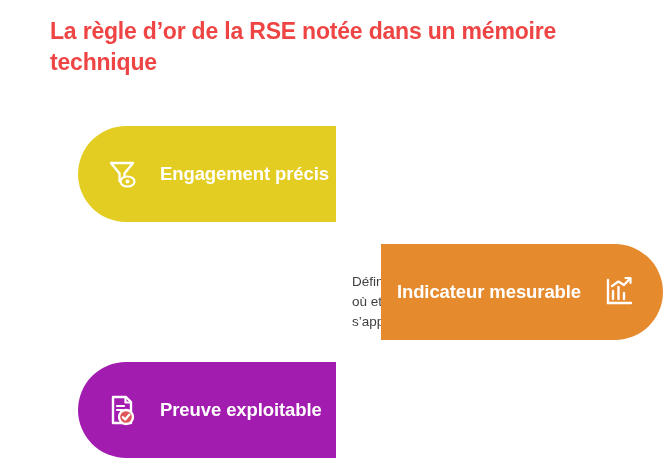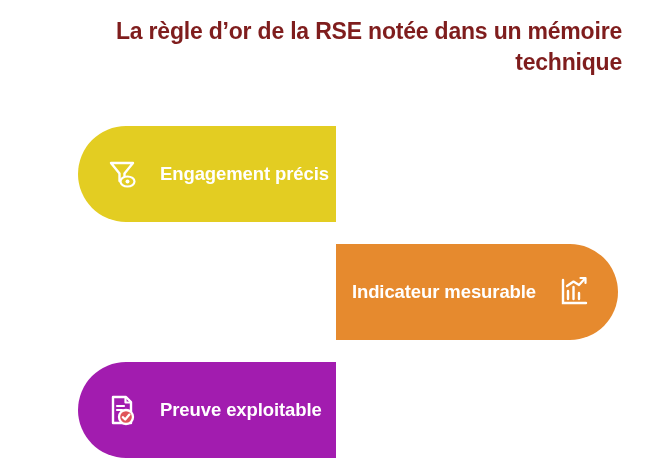--- a/index.html
+++ b/index.html
@@ -19,25 +19,25 @@
     width: 672px;
     height: 472px;
   }
 
   
   .title {
     position: absolute;
     top: 16px;
     left: 50px;
     width: 572px;
-    text-align: right;
+    text-align: left;
     font-size: 23px;
     line-height: 31px;
     font-weight: bold;
-    color: #7f1d1d;
+    color: #ef4444;
     letter-spacing: -0.2px;
   }
 
   
   .row {
     position: absolute;
     left: 0;
     width: 672px;
     height: 100px;
   }
@@ -70,21 +70,21 @@
   .pill-label {
     font-size: 18.5px;
     font-weight: bold;
     color: #ffffff;
     letter-spacing: -0.1px;
   }
   .pill-left .pill-label { margin-left: 16px; }
   .pill-right .pill-label { margin-right: 16px; }
 
   .pill-yellow { background: #e3cd22; }
-  .pill-orange { background: #e68a2e; }
+  .pill-orange { background: #e68a2e; margin-left: 45px; }
   .pill-red    { background: #a21caf; }
 
   .icon-box {
     width: 44px;
     height: 44px;
     flex: 0 0 44px;
     display: flex;
     align-items: center;
     justify-content: center;
   }

